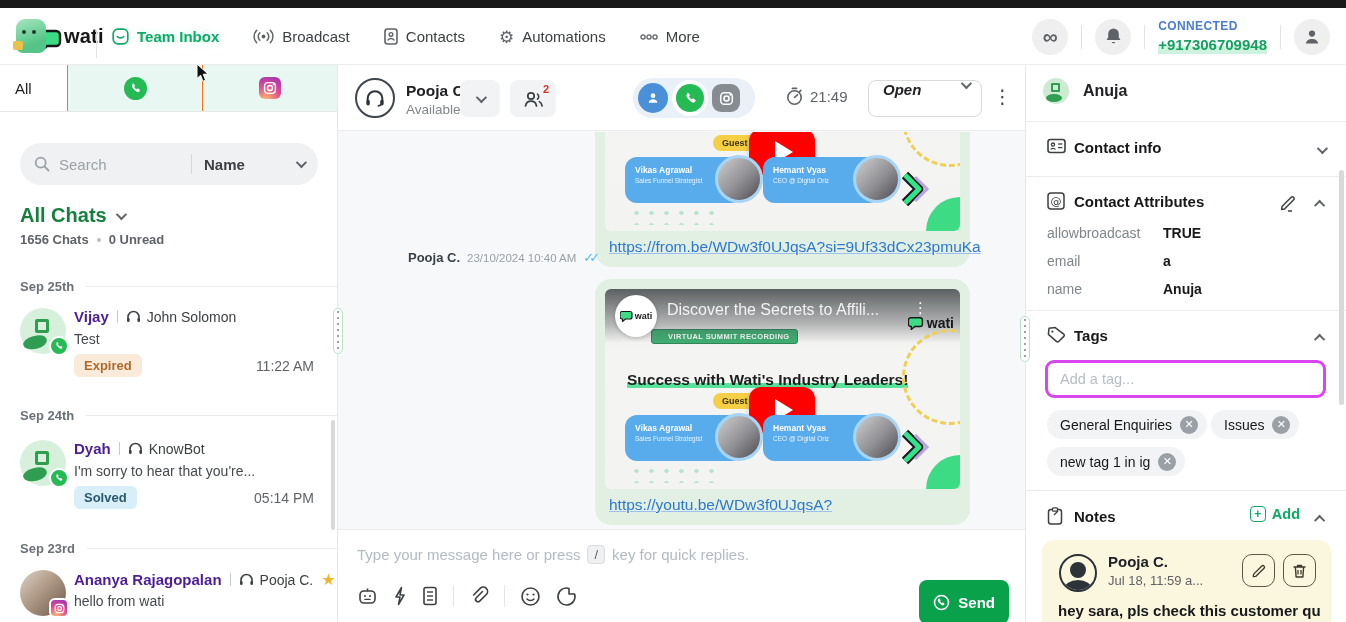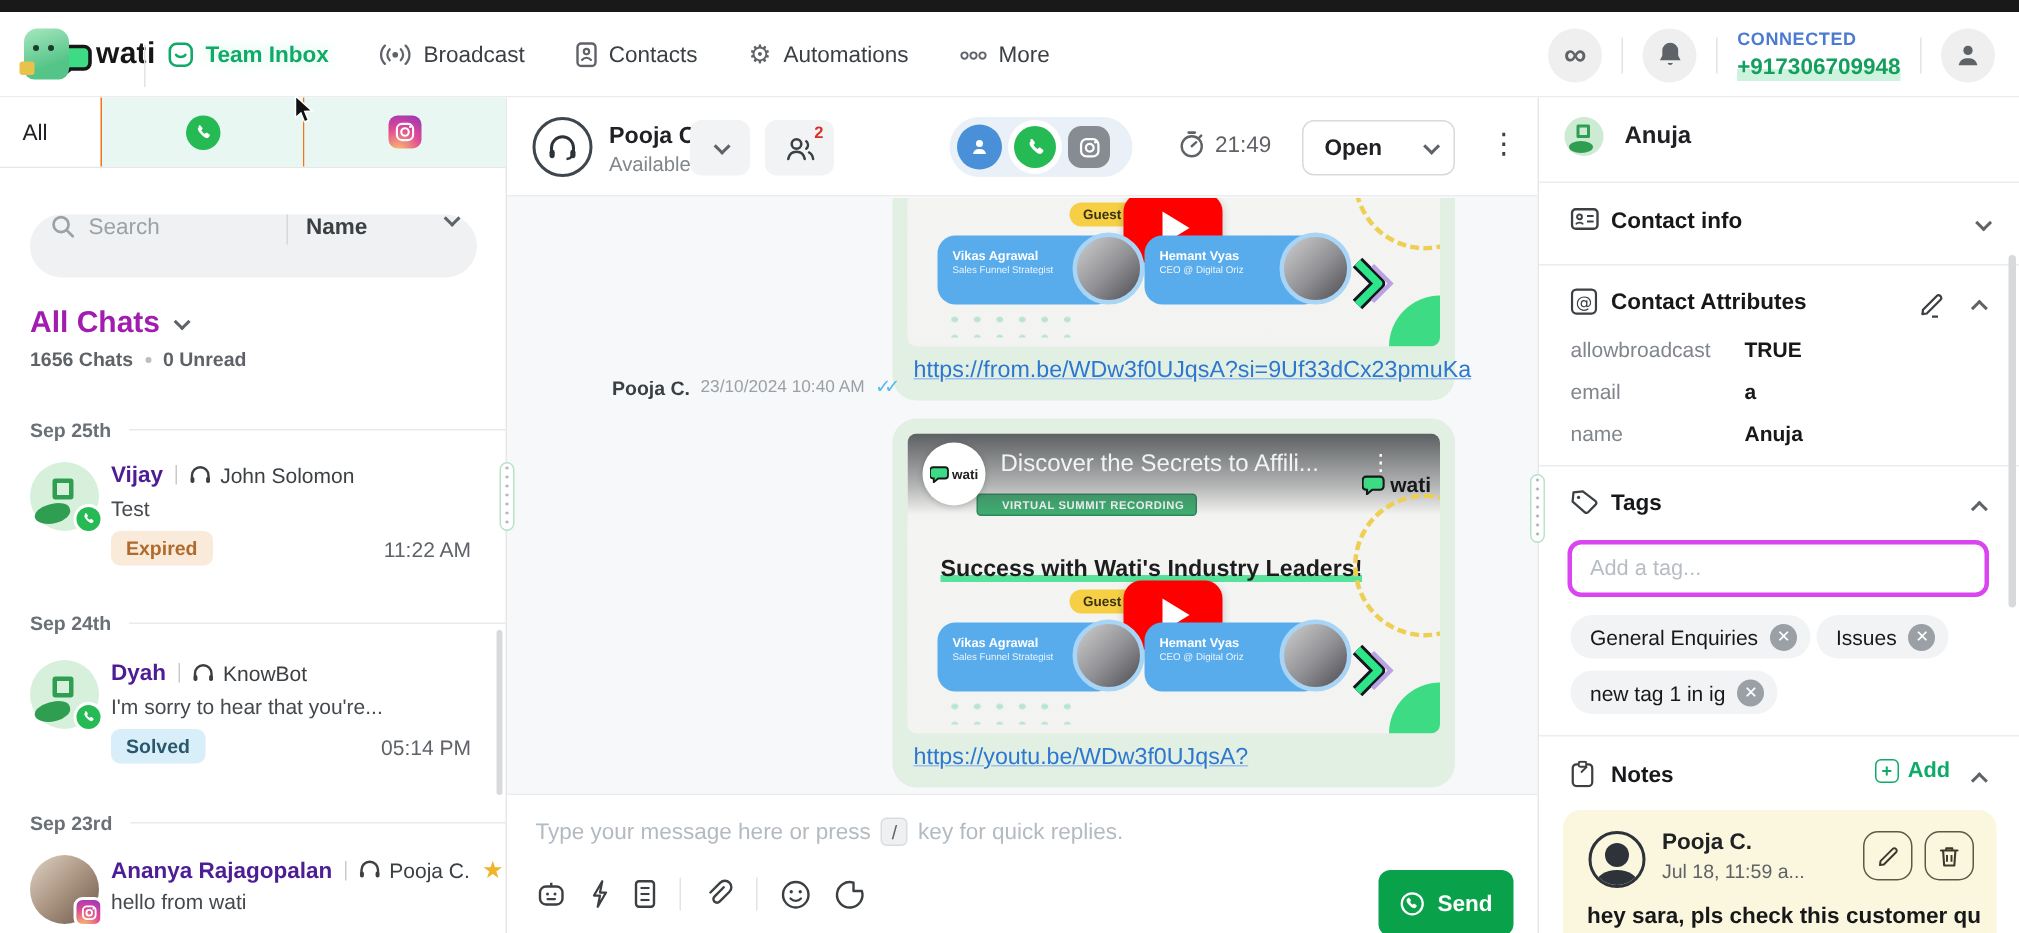--- a/index.html
+++ b/index.html
@@ -32,28 +32,28 @@
   #conn .phone { font-size:15px; font-weight:700; color:#13a05f;
     background:linear-gradient(0deg,#cdf3de 42%,transparent 42%); }
   .inf { font-size:21px; font-weight:700; color:#5f6368; line-height:1; }
 
   
   #left { left:0; top:65px; width:338px; height:557px; background:#fff; border-right:1px solid #e8e8ea; }
   #tabs { left:0; top:0; width:337px; height:47px; display:flex; border-bottom:1px solid #e4e6e8; }
   .tab { flex:1; display:flex; align-items:center; justify-content:center; background:#e9f7f2; cursor:pointer; border-right:1px solid #f97316; }
   .tab:last-child { border-right:none; }
   .tab.active { background:#fff; justify-content:flex-start; padding-left:15px; font-size:15px; font-weight:500; color:#202124; max-width:68px; }
-  #search { left:20px; top:78px; width:298px; height:42px; border-radius:21px; background:#f0f1f2; display:flex; align-items:flex-start; padding:0 14px; }
+  #search { left:20px; top:78px; width:298px; height:42px; border-radius:21px; background:#f0f1f2; display:flex; align-items:center; padding:0 14px; }
   #search input { border:none; outline:none; background:transparent; font-size:15px; color:#202124; width:128px; margin-left:9px; font-family:inherit; }
   #search input::placeholder { color:#9ba1a6; }
   #search .sep { width:1px; height:20px; background:#d6d8da; margin:0 12px 0 4px; }
   #search .name { font-size:15px; font-weight:600; color:#3c4043; flex:1; }
   .chev { width:8px; height:8px; border-right:2px solid #5f6368; border-bottom:2px solid #5f6368; transform:rotate(45deg) translateY(-2px); display:inline-block; }
   .chev.up { transform:rotate(-135deg) translateY(-2px); }
-  #allchats { left:20px; top:139px; display:flex; align-items:center; gap:9px; font-size:20px; font-weight:800; color:#a21caf; cursor:pointer; }
+  #allchats { left:20px; top:139px; display:flex; align-items:center; gap:9px; font-size:20px; font-weight:800; color:#15803d; cursor:pointer; }
   #chatcounts { left:20px; top:167px; display:flex; align-items:center; gap:8px; font-size:13px; color:#5f6368; font-weight:600; }
   .cdot { width:4px; height:4px; border-radius:50%; background:#babfc4; }
   .dategroup-hdr { display:flex; align-items:center; gap:12px; font-size:13px; font-weight:700; color:#6a7075; padding-left:20px; }
   .dategroup-hdr:after { content:""; flex:1; height:1px; background:#e9eaec; }
   .chat-item { position:absolute; left:0; width:330px; height:96px; cursor:pointer; }
   .cavatar { position:absolute; left:20px; top:6px; width:46px; height:46px; border-radius:50%; }
   .cavatar.wa { background:#d7f0db; }
   .cavatar.wa .sq { position:absolute; left:15px; top:11px; width:14px; height:14px; border:3.5px solid #2f9e50; border-radius:2px; }
   .cavatar.wa .leaf { position:absolute; left:3px; top:28px; width:24px; height:13px; background:#2f9e50; border-radius:50% 50% 50% 60%; transform:rotate(-15deg); }
   .cavatar.photo { background:linear-gradient(135deg,#ded3c6 0%,#b09a87 45%,#6b584b 100%); }
@@ -82,21 +82,21 @@
   .hdr-btn { background:#f1f3f4; border-radius:8px; display:flex; align-items:center; justify-content:center; cursor:pointer; }
   #hdr-chev { left:122px; top:15px; width:40px; height:37px; }
   #hdr-group { left:172px; top:15px; width:46px; height:37px; color:#3c4043; position:absolute; }
   #hdr-group .cnt { position:absolute; right:7px; top:3px; color:#d93025; font-size:11px; font-weight:800; }
   #chan-pill { left:295px; top:13px; width:122px; height:40px; border-radius:20px; background:#e9f0f7; display:flex; align-items:center; padding:0 5px; gap:4px; }
   .chan-blue { width:30px; height:30px; border-radius:50%; background:#4a90d9; display:flex; align-items:center; justify-content:center; cursor:pointer; }
   .chan-wa-wrap { width:36px; height:36px; border-radius:50%; background:#fff; display:flex; align-items:center; justify-content:center; cursor:pointer; }
   .chan-wa { width:28px; height:28px; border-radius:50%; background:#25ba53; display:flex; align-items:center; justify-content:center; }
   .chan-ig { width:28px; height:28px; border-radius:9px; background:#868c92; display:flex; align-items:center; justify-content:center; cursor:pointer; }
   #timer { left:448px; top:22px; display:flex; align-items:center; gap:7px; color:#5f6368; font-size:15px; }
-  #status-select { left:530px; top:15px; width:102px; height:37px; background:#fff; border:1px solid #d8dadd; border-radius:8px; display:flex; align-items:center; padding:0 12px 0 14px; cursor:pointer; }
+  #status-select { left:530px; top:15px; width:114px; height:37px; background:#fff; border:1px solid #d8dadd; border-radius:8px; display:flex; align-items:flex-start; padding:0 12px 0 14px; cursor:pointer;font-style:italic; }
   #status-select .lbl { font-size:15px; font-weight:600; flex:1; }
   #hdr-kebab { left:655px; top:20px; font-size:19px; color:#3c4043; cursor:pointer; line-height:1.3; }
 
   #chat-area { left:0; top:67px; width:687px; height:397px; overflow:hidden; }
   .bubble { position:absolute; left:257px; width:375px; background:#e2f0e3; border-radius:16px; padding:10px; }
   .msg-link { display:block; margin-top:7px; padding:0 4px; font-size:15.5px; color:#2e77d0; text-decoration:underline; text-decoration-color:#9cc0ee; white-space:nowrap; cursor:pointer; }
   .msg-meta { position:absolute; display:flex; align-items:center; gap:7px; white-space:nowrap; }
   .msg-meta .who { font-size:13px; font-weight:700; color:#3a3f44; }
   .msg-meta .when { font-size:11.5px; color:#9aa0a6; }
   .ticks { color:#53bdeb; font-size:13px; letter-spacing:-5px; padding-right:5px; }

